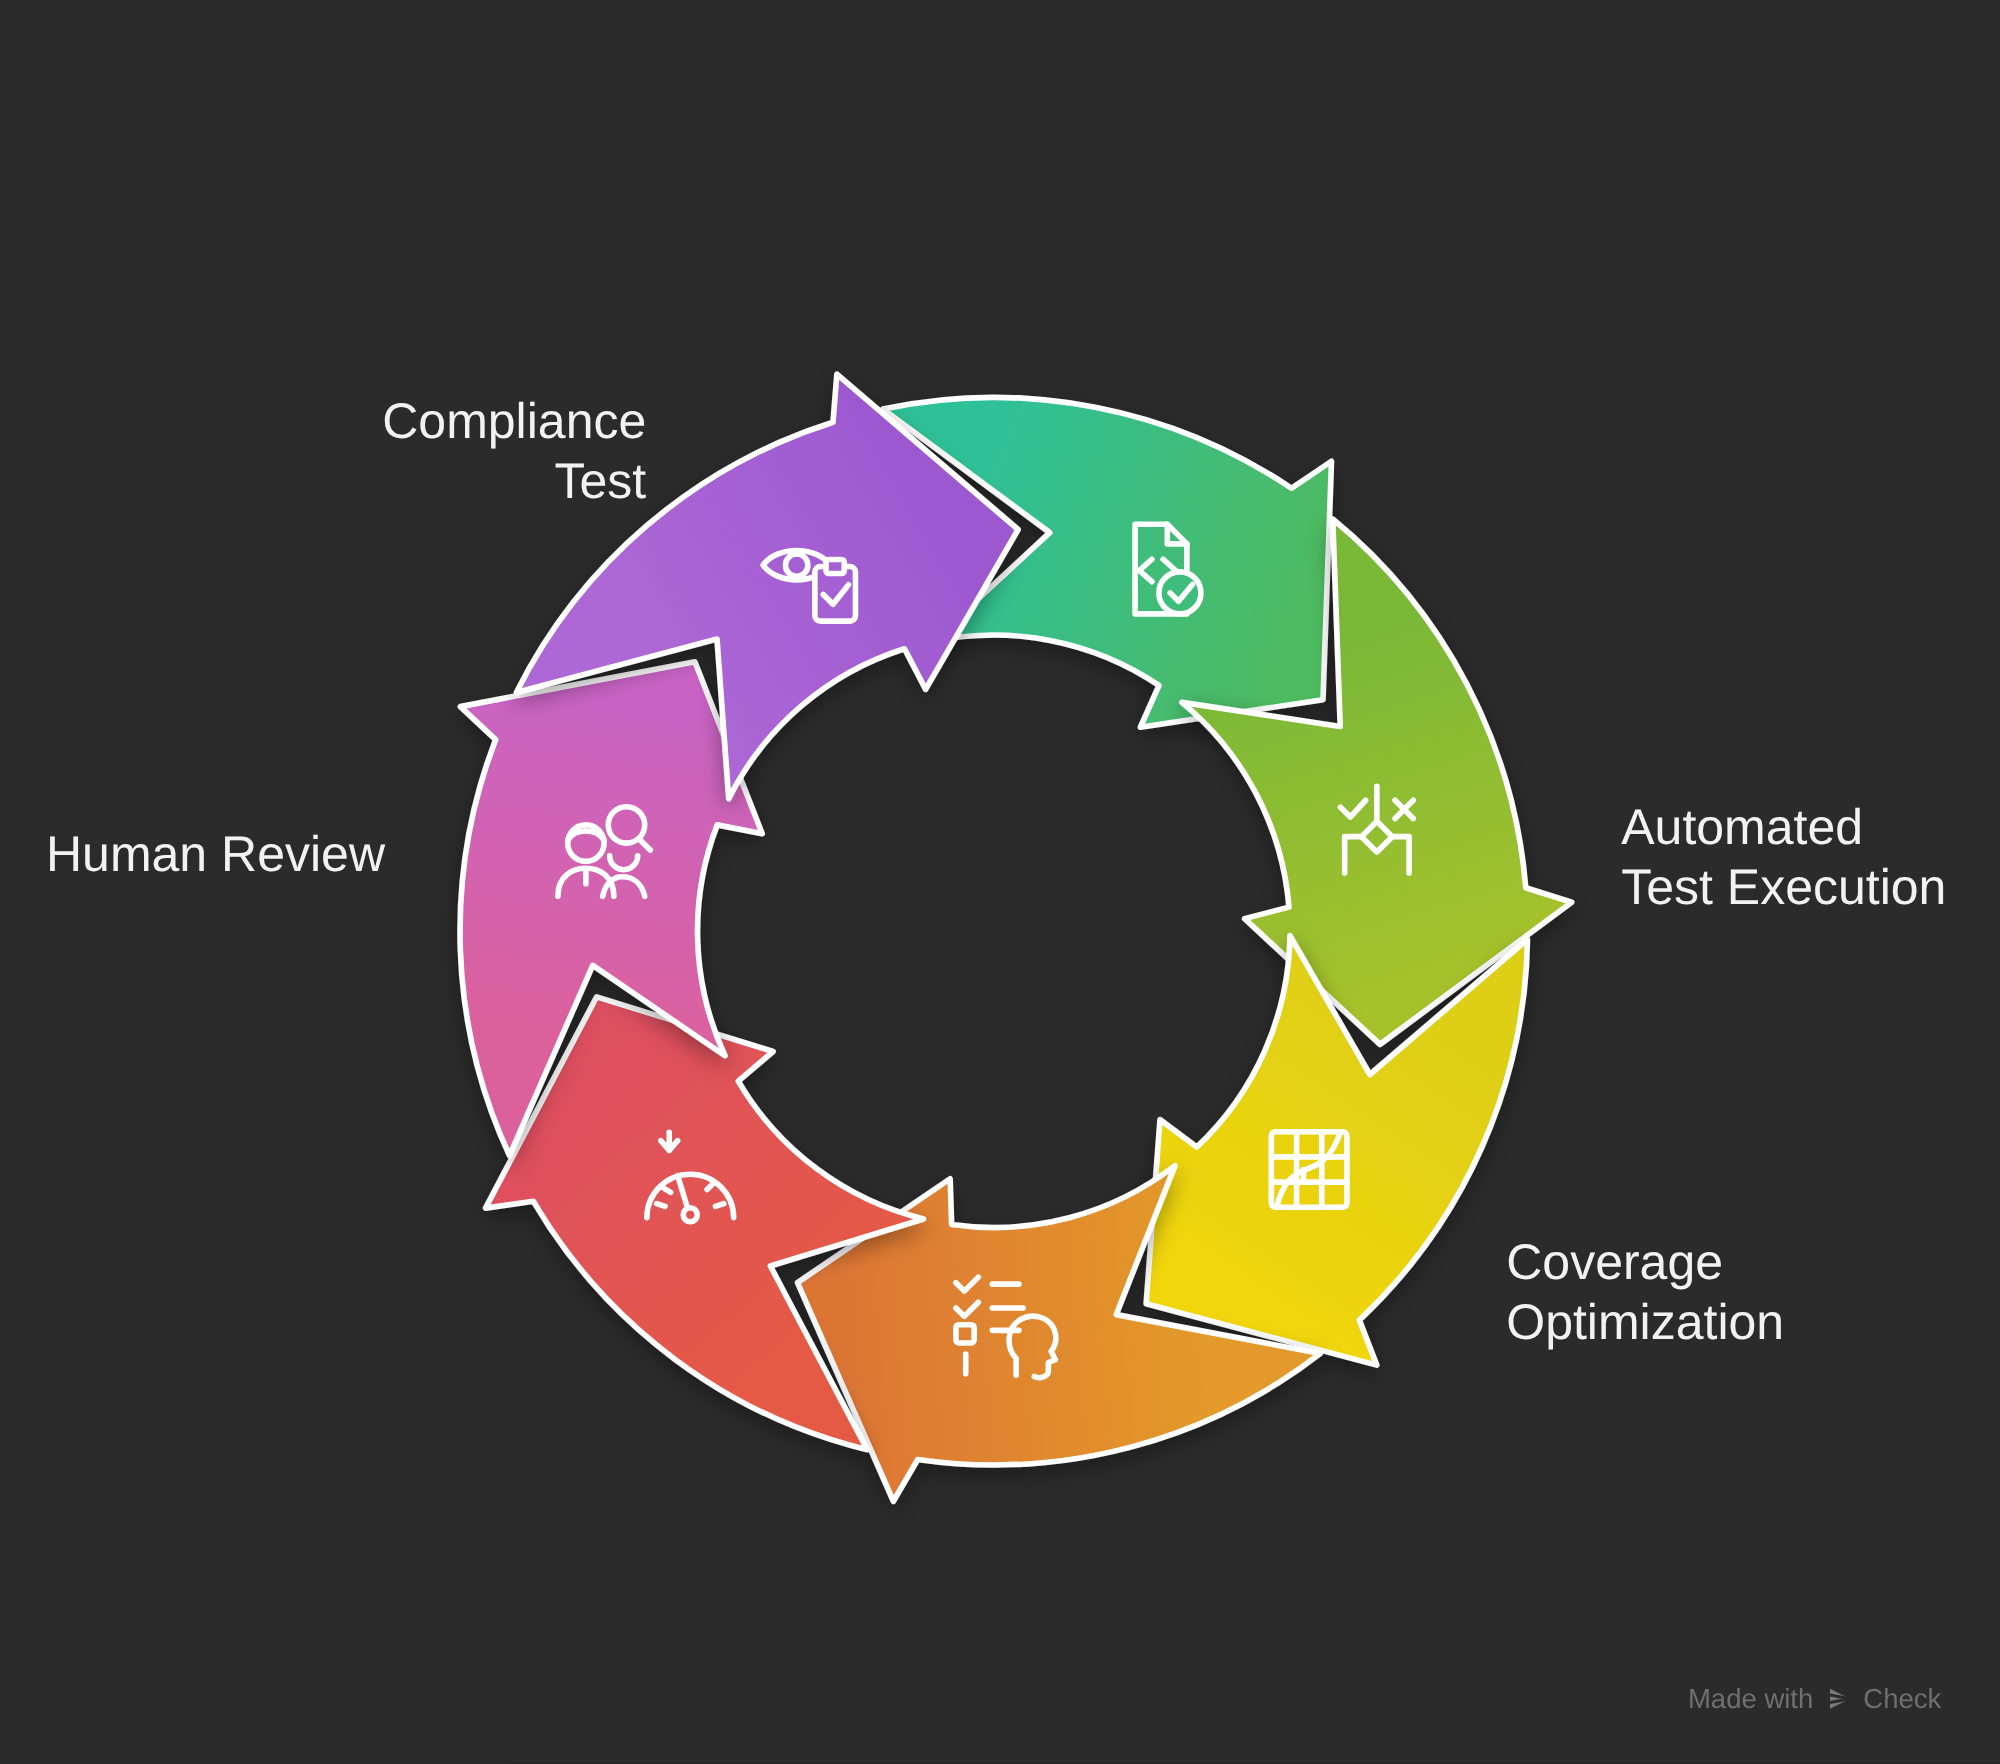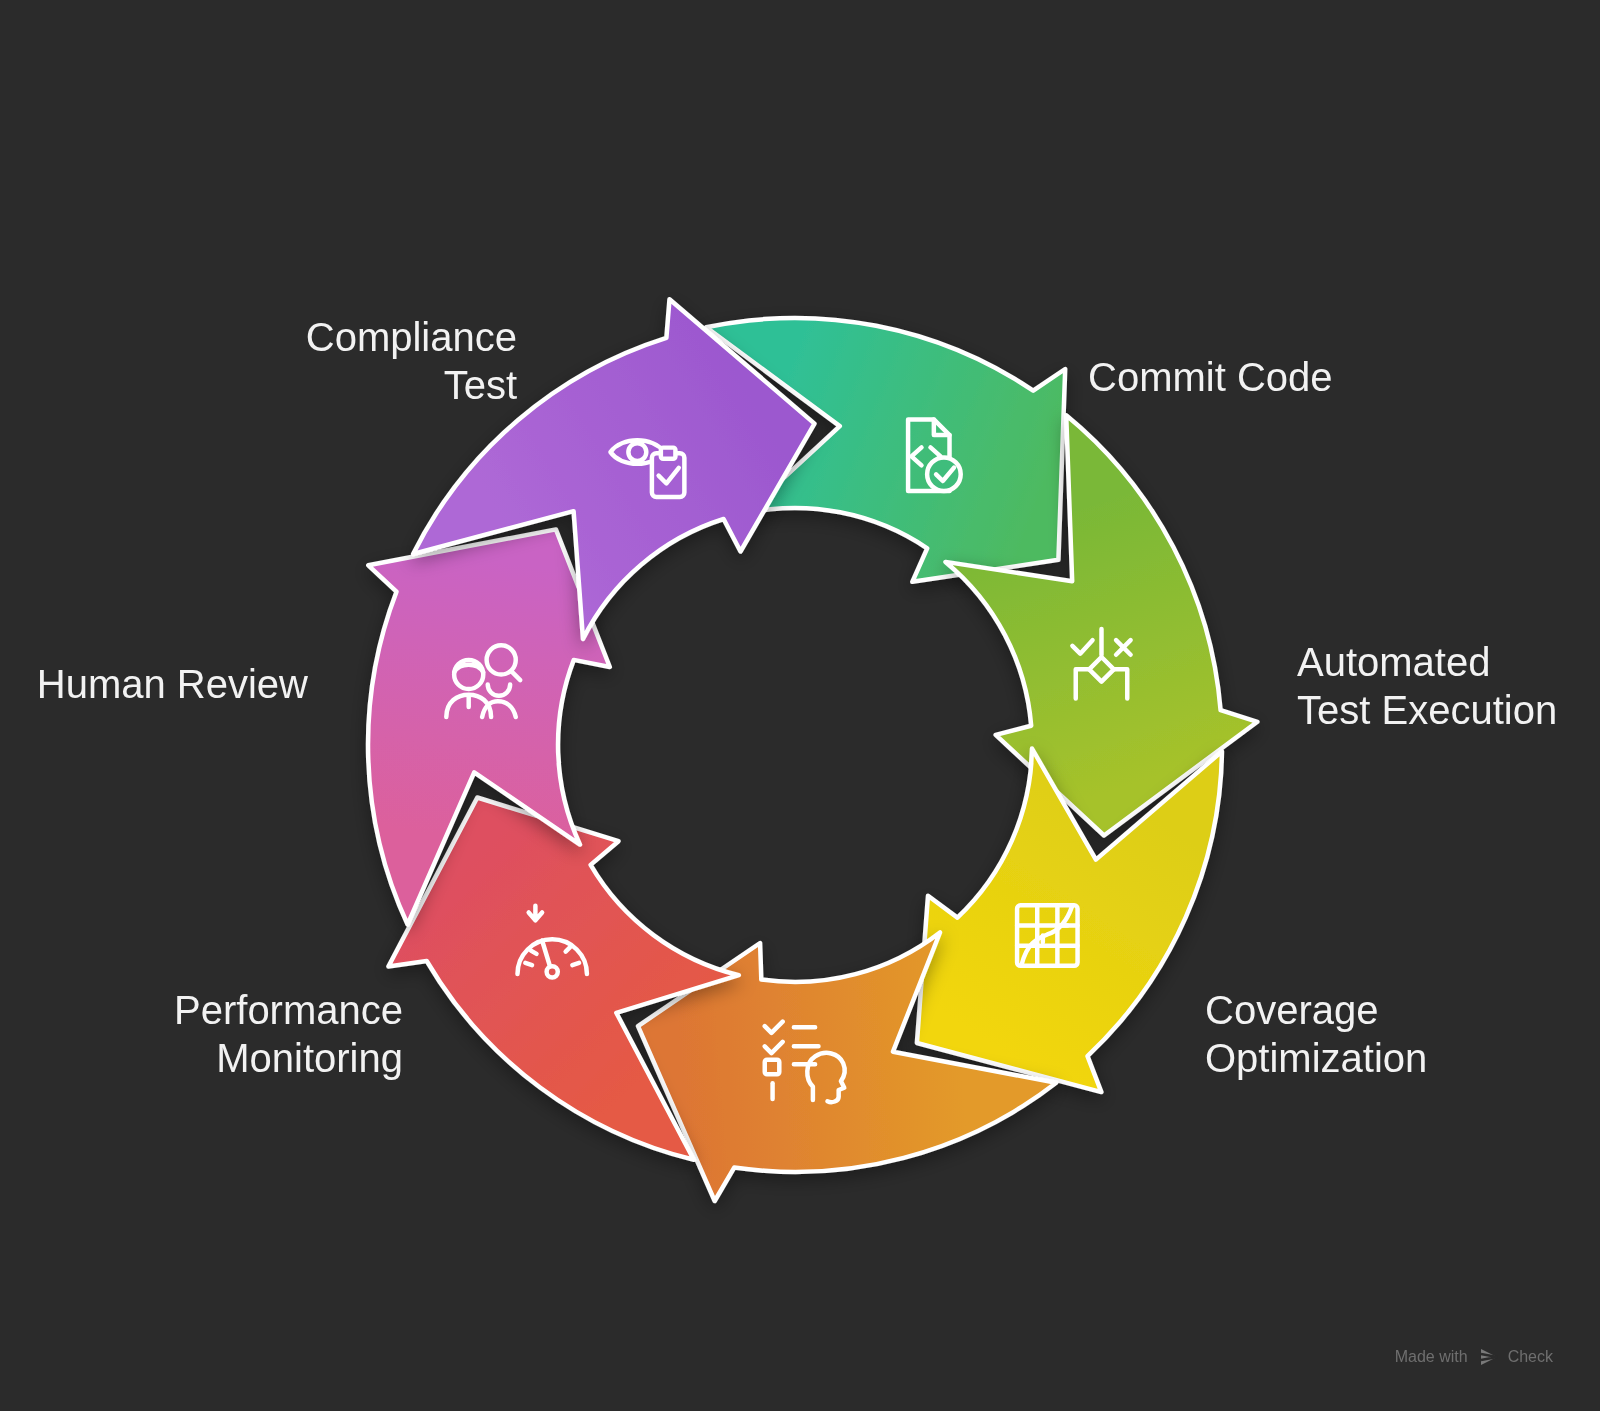--- a/index.html
+++ b/index.html
@@ -31,21 +31,21 @@
   .l1{left:1297px;top:638px;}
   .l2{left:1205px;top:986px;}
   .l3{left:803px;top:1224px;transform:translateX(-50%);text-align:center;}
   .l4{right:1197px;top:986px;text-align:right;}
   .l5{right:1292px;top:660px;text-align:center;}
   .l6{right:1083px;top:313px;text-align:right;}
   #watermark{
     position:absolute;
     right:47px;top:1346px;
     display:flex;align-items:center;gap:9px;
-    font-size:16px;font-weight:500;
+    font-size:22px;font-weight:500;
     color:#6f6f6f;
   }
   #watermark .wm-logo{display:block;}
 </style>
 </head>
 <body>
 
 <div id="canvas">
 
 
@@ -141,27 +141,24 @@
         <g transform="translate(595.9,407.3) scale(1.12)" fill="none" stroke="#ffffff" stroke-width="4" stroke-linecap="round" stroke-linejoin="round">
           <path d="M13 40 C23 26 51 26 61 40 C51 54 23 54 13 40 Z"></path>
           <circle cx="37" cy="40" r="8"></circle>
           <rect x="50" y="41" width="29" height="39" rx="4" fill="#a560d3"></rect>
           <rect x="58" y="36" width="13" height="10" rx="2" fill="#a560d3"></rect>
           <path d="M56 61 L63 68 L74 54"></path>
         </g>
       </g>
   </svg>
 
-  <div class="lbl l0">Commit Code</div>
   <div class="lbl l1">Automated
 Test Execution</div>
   <div class="lbl l2">Coverage
 Optimization</div>
-  <div class="lbl l4">Performance
-Monitoring</div>
   <div class="lbl l5">Human Review</div>
   <div class="lbl l6">Compliance
 Test</div>
 
   <div id="watermark">
     <span>Made with</span>
     <svg class="wm-logo" width="22" height="22" viewBox="0 0 22 22">
       <path d="M4 3 L20 11 L4 19 Z" fill="#7a7a7a"></path>
       <path d="M4 8 L20 11 M4 14 L20 11" stroke="#2b2b2b" stroke-width="2.4" fill="none"></path>
     </svg>

